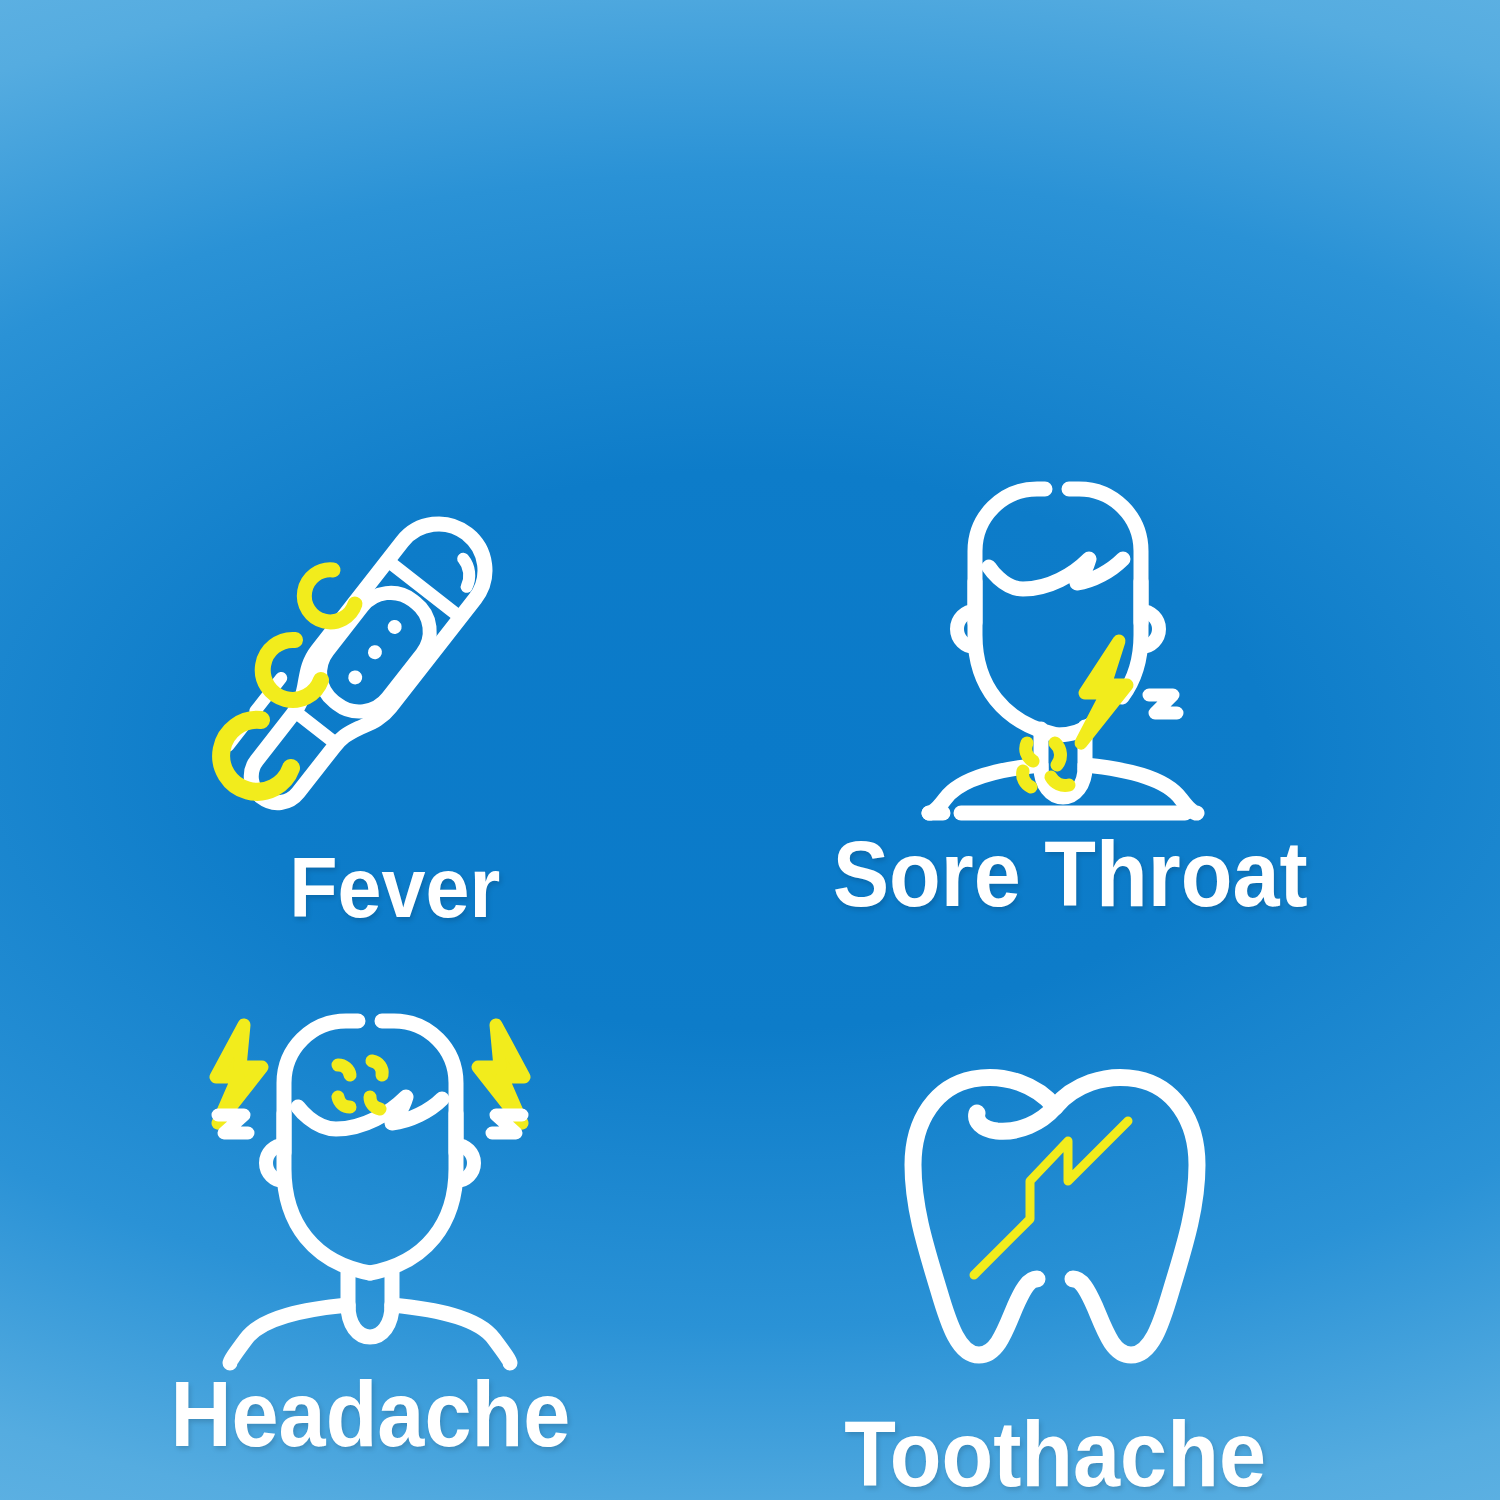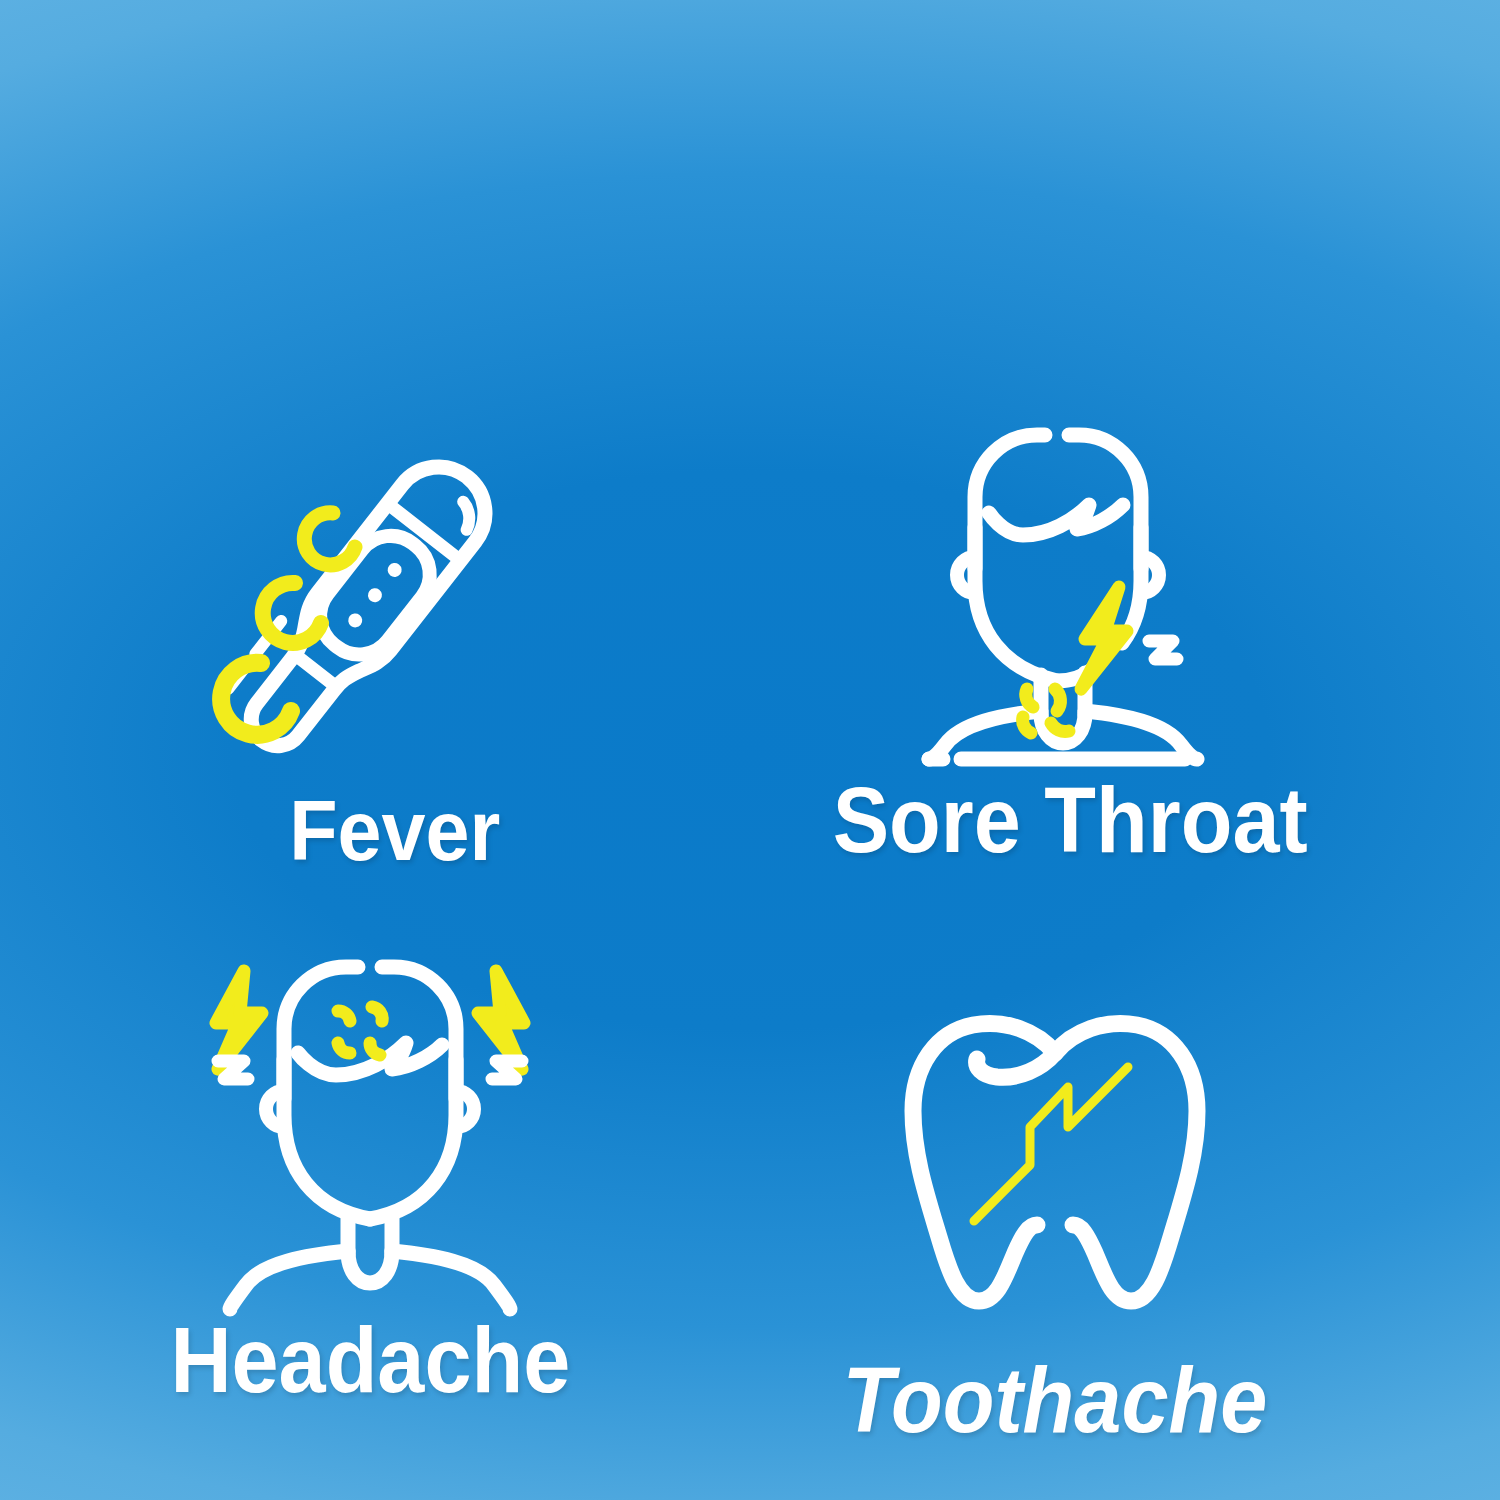--- a/index.html
+++ b/index.html
@@ -58,26 +58,26 @@
     width: 1500px;
     height: 1140px;
   }
   .cell {
     position: absolute;
     width: 700px;
     height: 560px;
     display: flex;
     flex-direction: column;
     align-items: center;
-    justify-content: center;
+    justify-content: flex-end;
   }
   .cell-fever      { left: 45px;  top: 10px;  }
   .cell-throat     { left: 720px; top: 0px;   }
   .cell-headache   { left: 20px;  top: 540px; }
-  .cell-toothache  { left: 705px; top: 580px; font-style: italic; }
+  .cell-toothache  { left: 705px; top: 580px; }
 
   .icon-box {
     width: 360px;
     height: 350px;
     display: flex;
     align-items: center;
     justify-content: center;
   }
   .icon-box svg { display: block; overflow: visible; }
 

